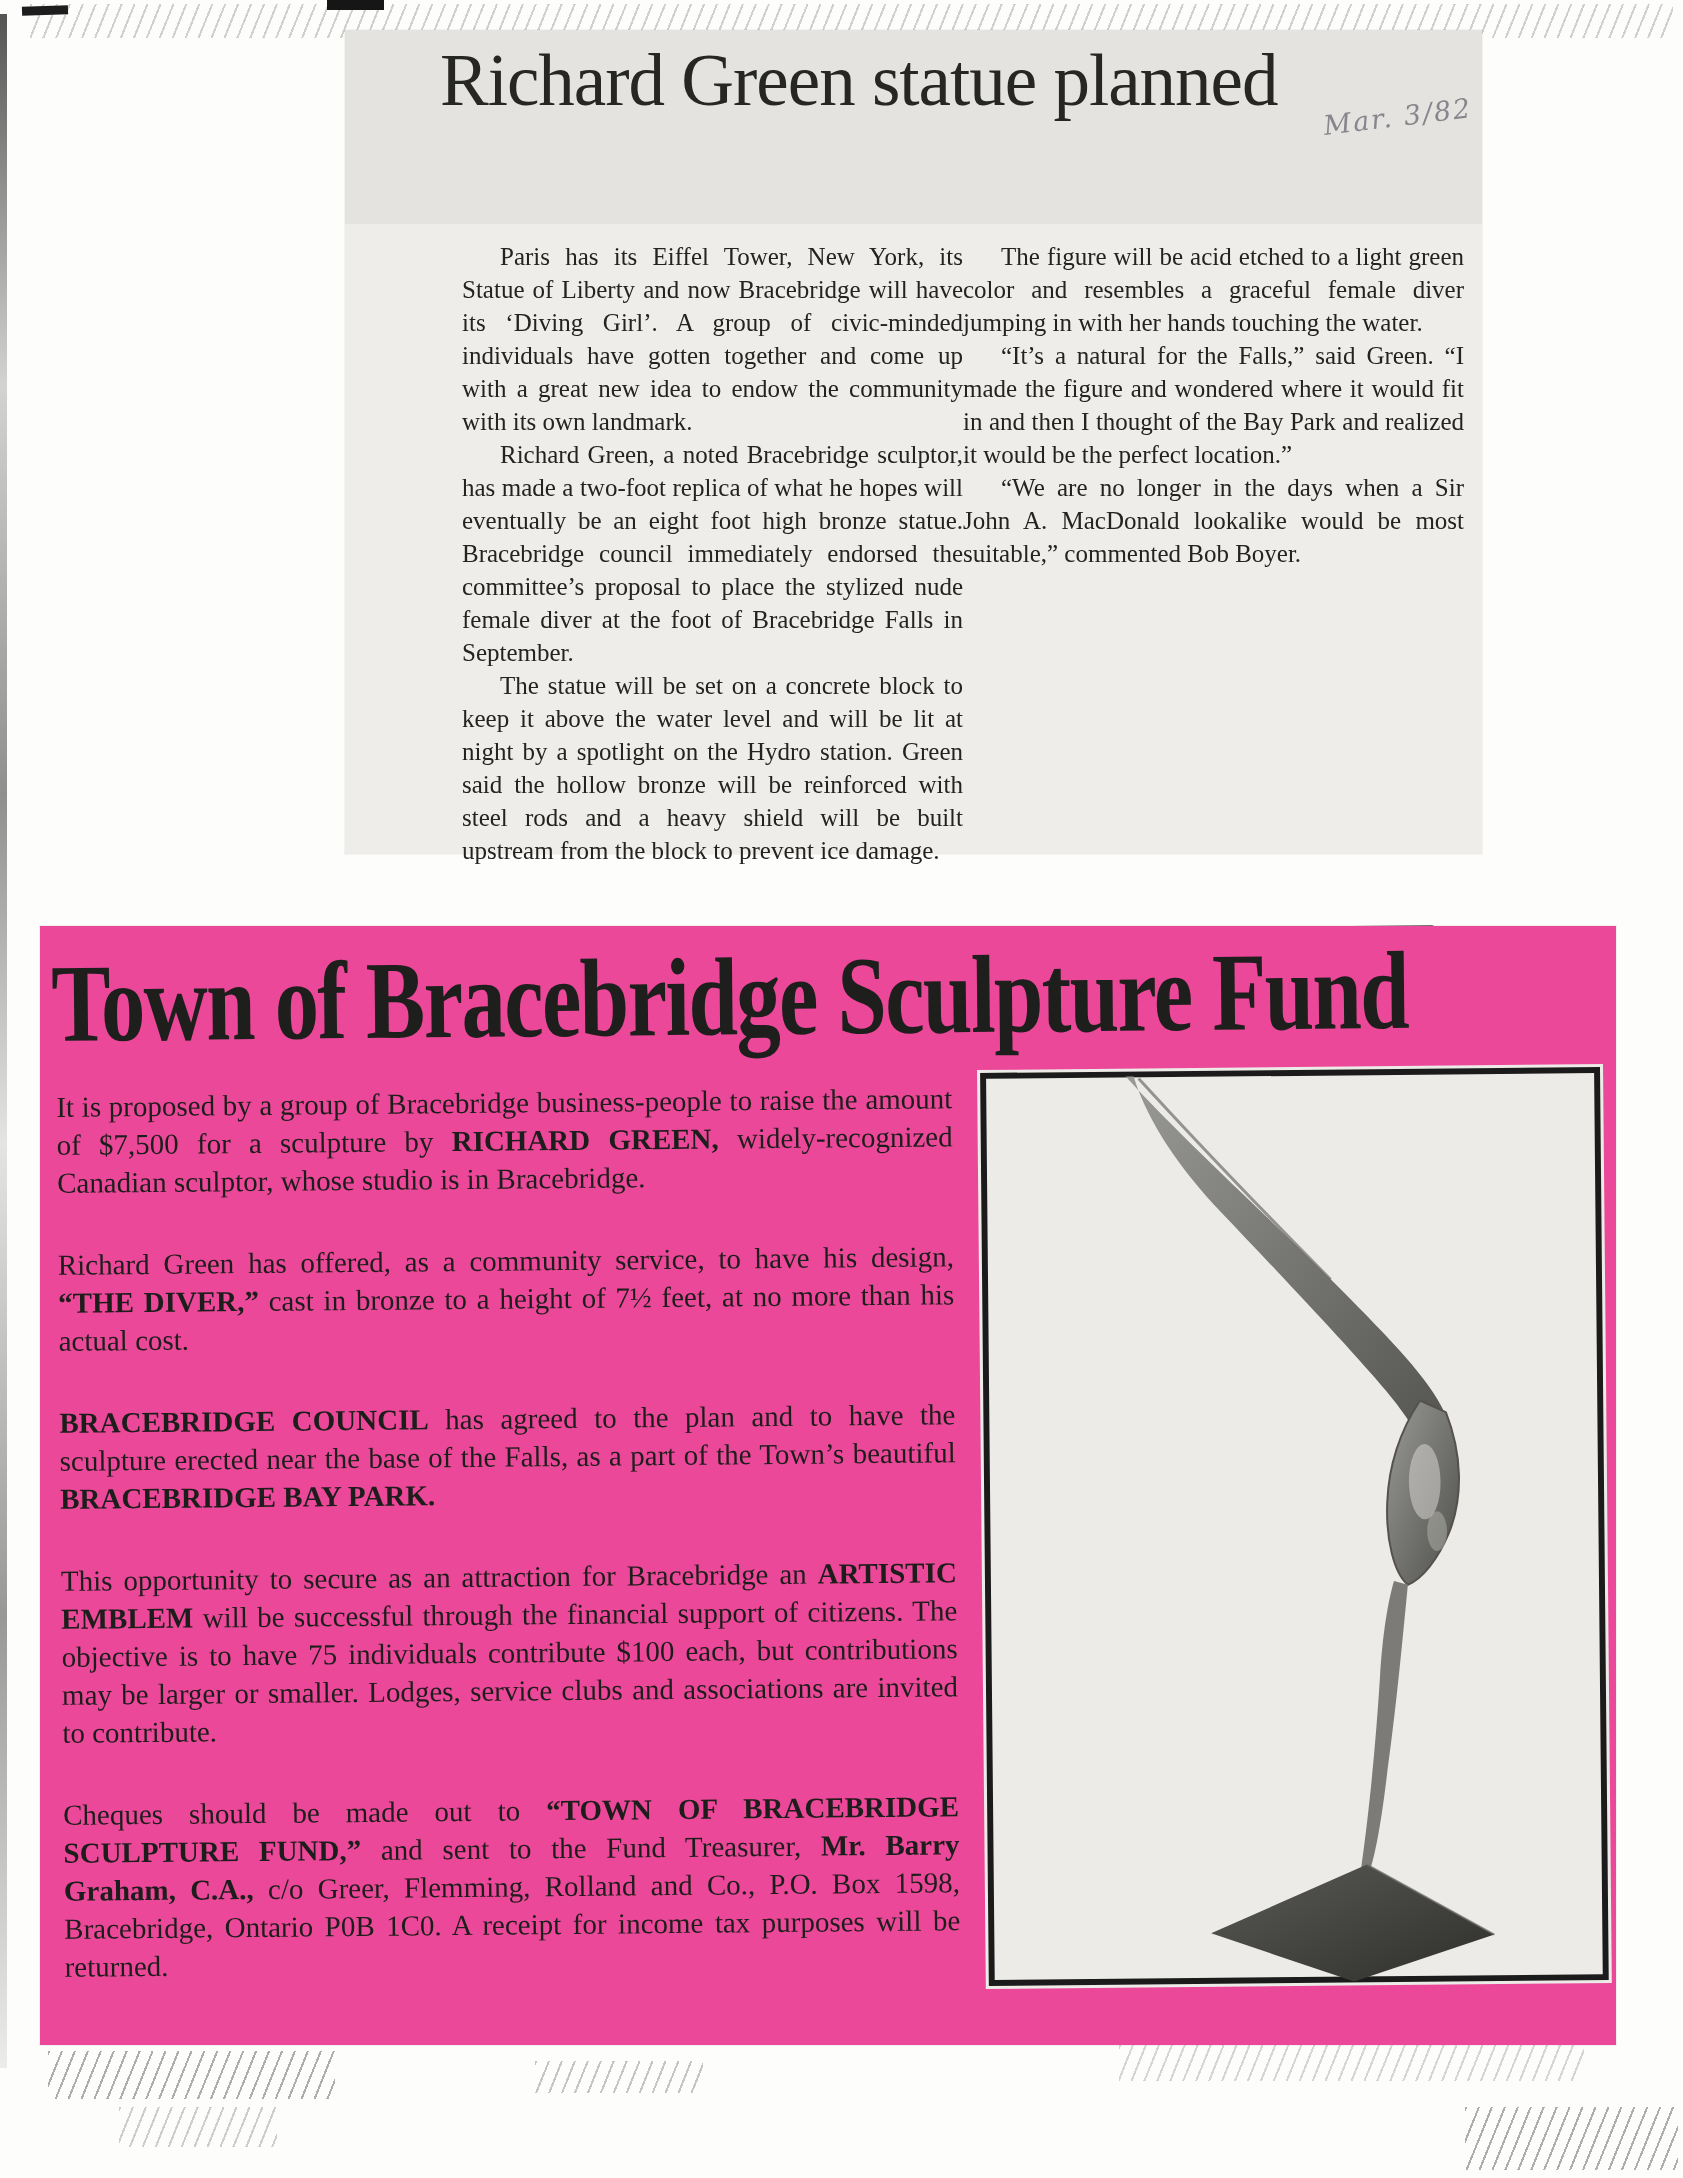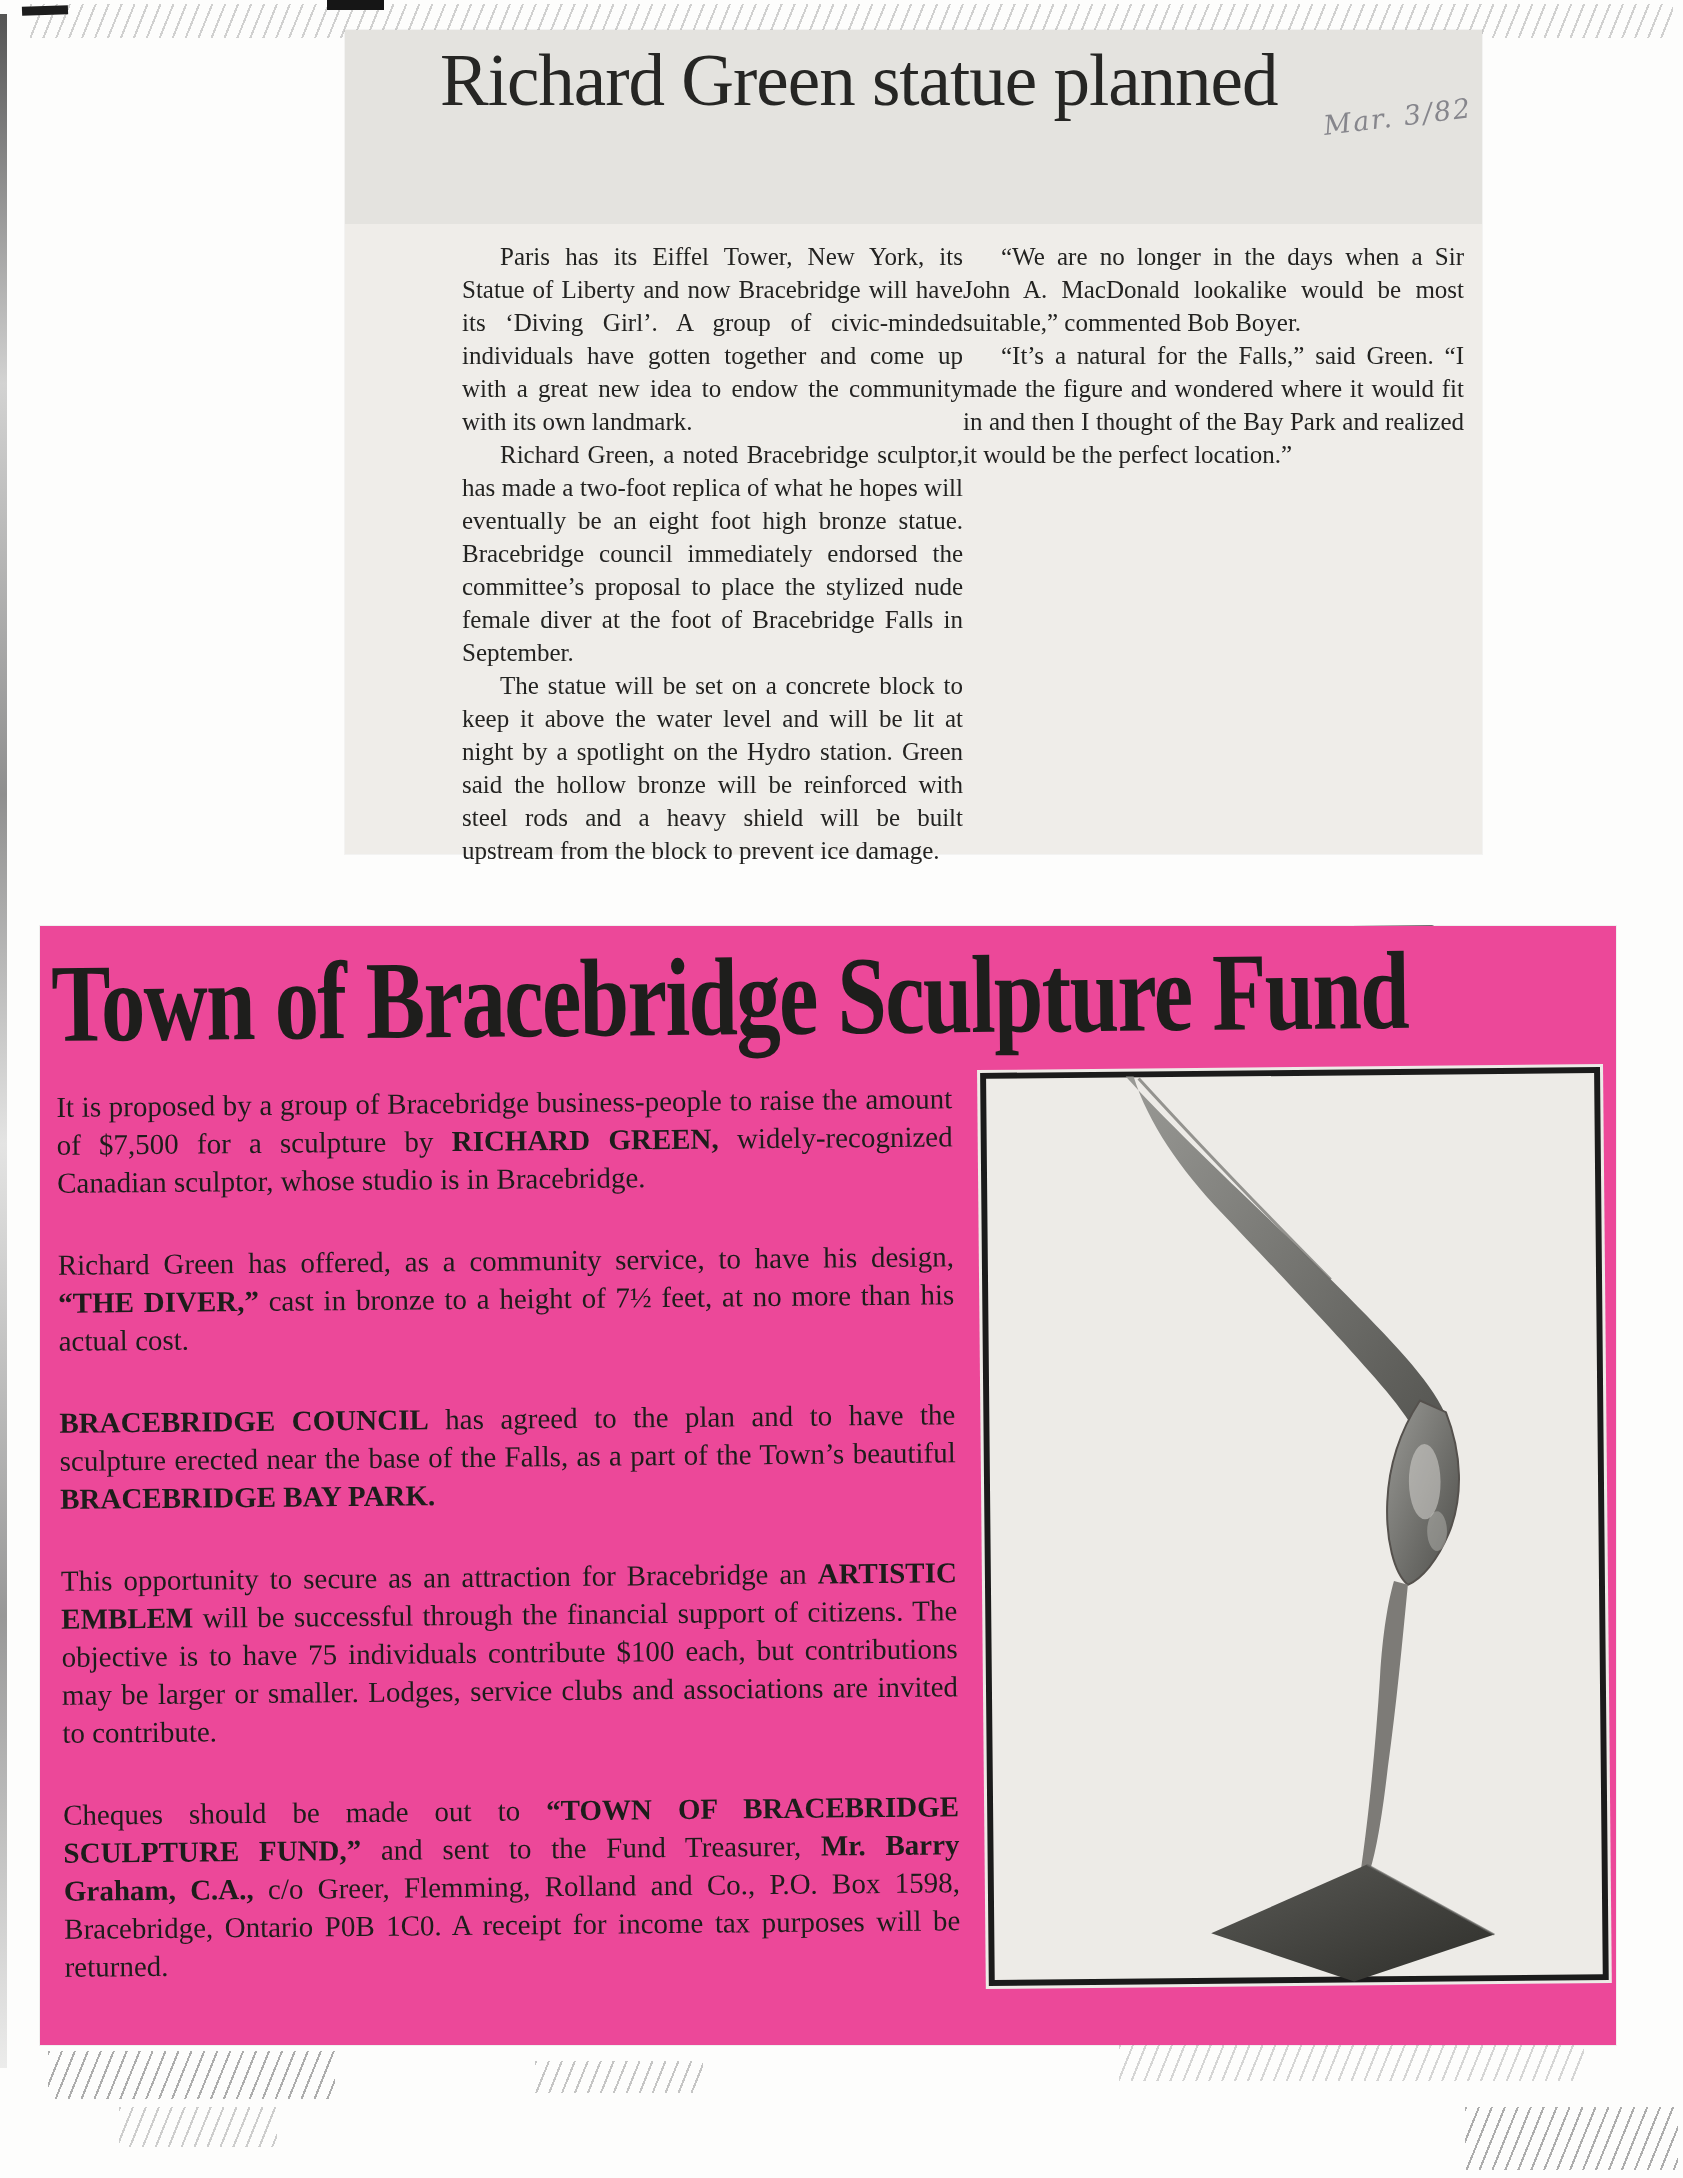--- a/index.html
+++ b/index.html
@@ -127,22 +127,23 @@
       <div class="hl hl-1">Richard Green statue planned</div>
       <div class="handnote">Mar. 3/82</div>
     </div>
     <div class="cols">
       <div class="col">
           <p><span>Paris has its Eiffel Tower, New York, its Statue of Liberty and now Bracebridge will have its ‘Diving Girl’. A group of civic-minded individuals have gotten together and come up with a great new idea to endow the community with its own landmark.</span></p>
           <p><span>Richard Green, a noted Bracebridge sculptor, has made a two-foot replica of what he hopes will eventually be an eight foot high bronze statue. Bracebridge council immediately endorsed the committee’s proposal to place the stylized nude female diver at the foot of Bracebridge Falls in September.</span></p>
           <p><span>The statue will be set on a concrete block to keep it above the water level and will be lit at night by a spotlight on the Hydro station. Green said the hollow bronze will be reinforced with steel rods and a heavy shield will be built upstream from the block to prevent ice damage.</span></p>
         </div>
       <div class="col">
+          <p><span>The figure will be acid etched to a light green color and resembles a graceful female diver jumping in with her hands touching the water.</span></p>
+          <p><span>“It’s a natural for the Falls,” said Green. “I made the figure and wondered where it would fit in and then I thought of the Bay Park and realized it would be the perfect location.”</span></p>
           <p><span>“We are no longer in the days when a Sir John A. MacDonald lookalike would be most suitable,” commented Bob Boyer.</span></p>
-          <p><span>“It’s a natural for the Falls,” said Green. “I made the figure and wondered where it would fit in and then I thought of the Bay Park and realized it would be the perfect location.”</span></p>
         </div>
     </div>
   </div>
 
   <div class="clip clip-fund noise">
     <div class="fund-inner">
       <h2 class="fund-headline">Town of Bracebridge Sculpture Fund</h2>
       <div class="fund-text">
           <p><span>It is proposed by a group of Bracebridge business-people to raise the amount of $7,500 for a sculpture by </span><b>RICHARD GREEN,</b><span> widely-recognized Canadian sculptor, whose studio is in Bracebridge.</span></p>
           <p><span>Richard Green has offered, as a community service, to have his design, </span><b>“THE DIVER,”</b><span> cast in bronze to a height of 7½ feet, at no more than his actual cost.</span></p>

